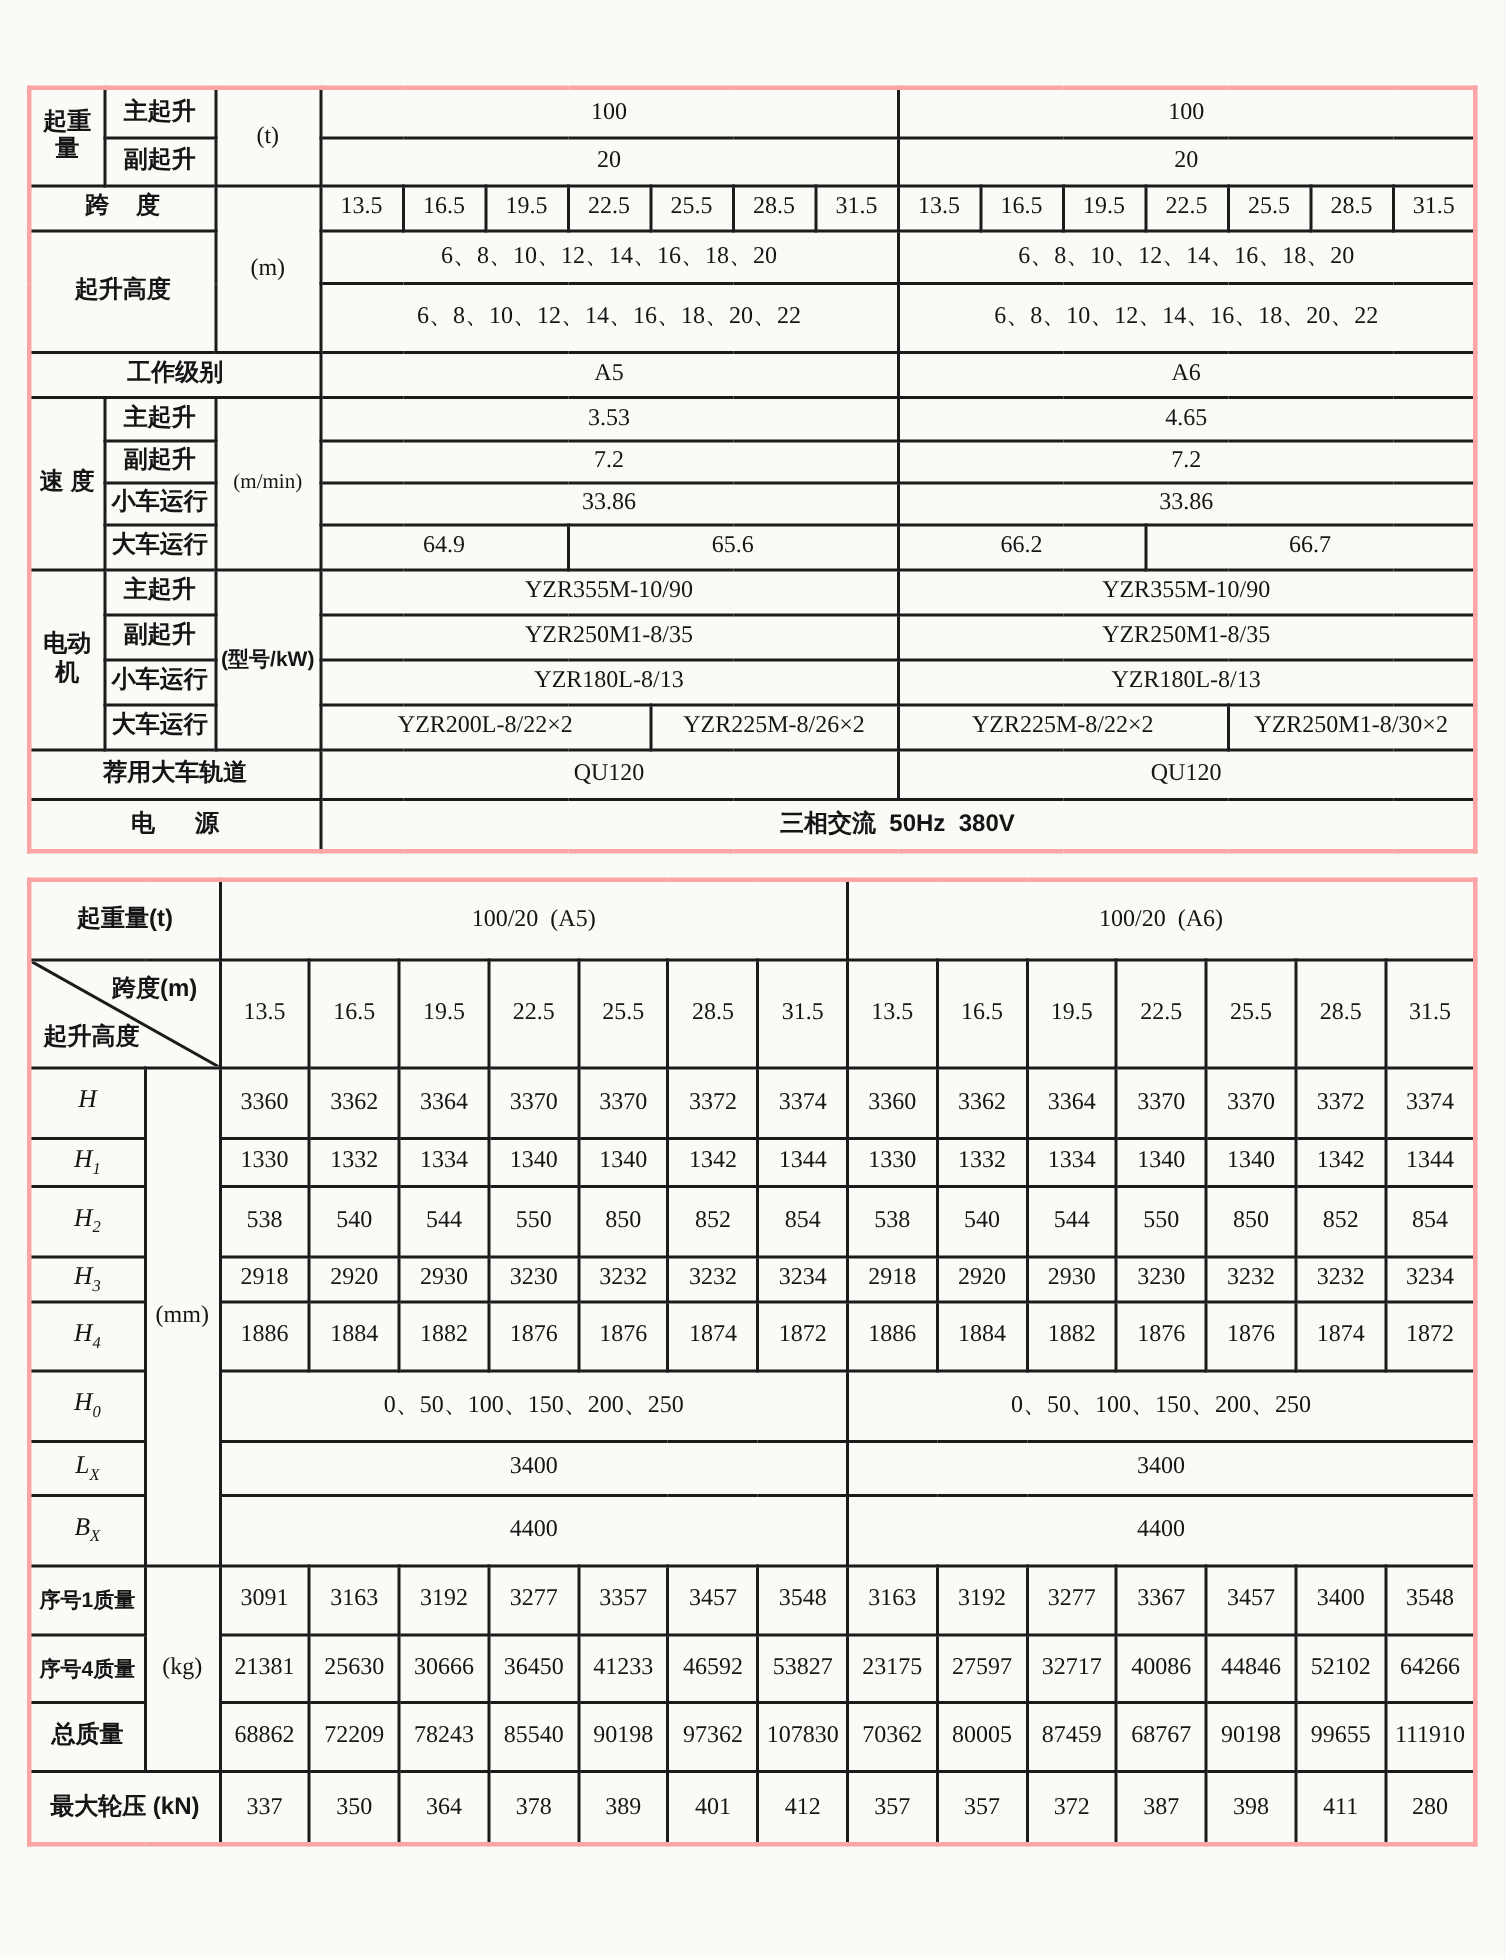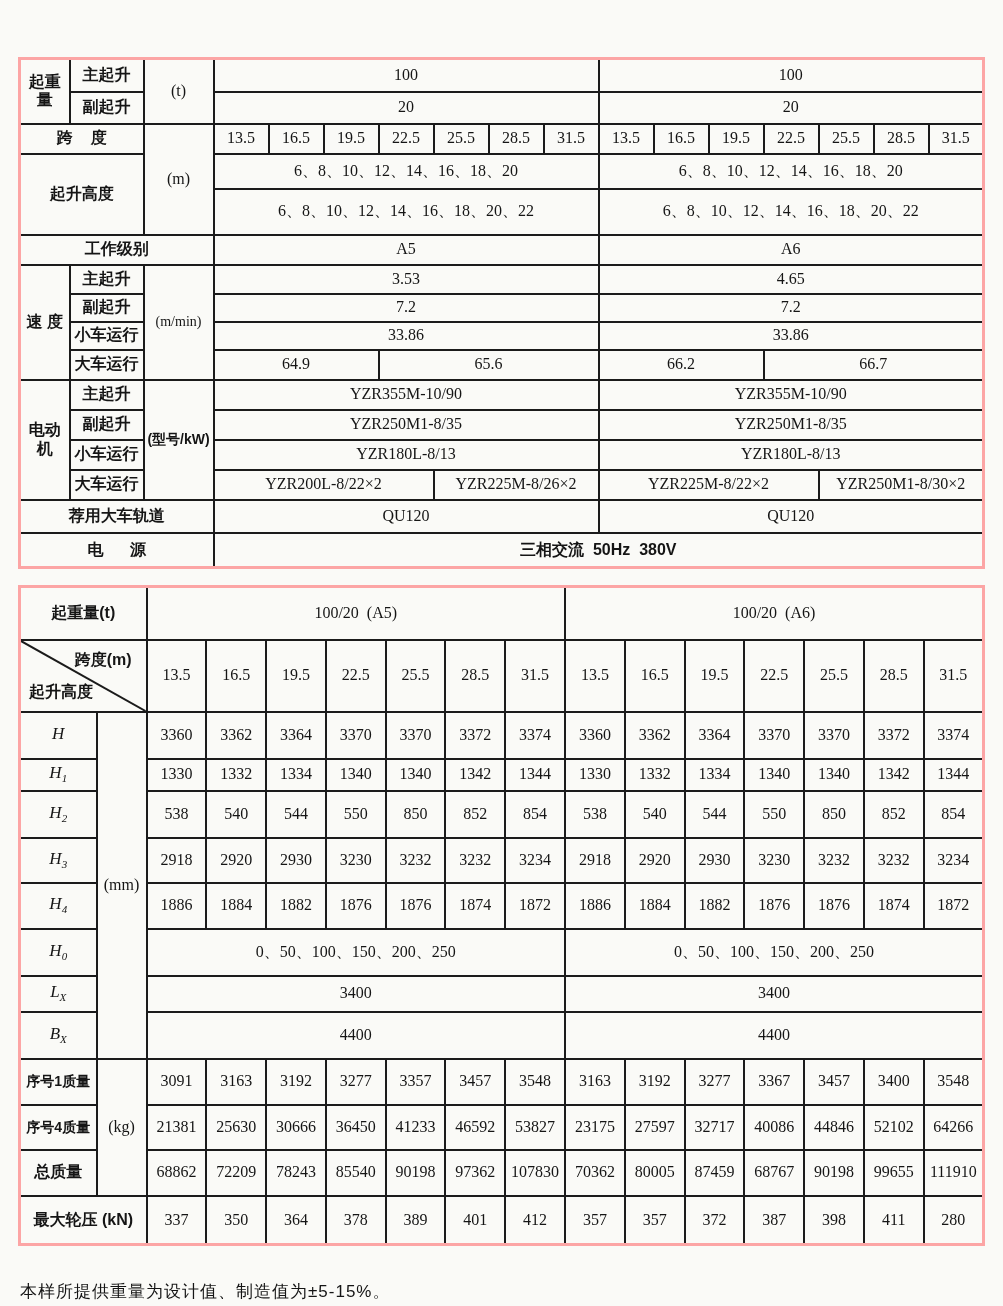--- a/index.html
+++ b/index.html
@@ -262,21 +262,21 @@
       <td>852</td>
       <td>854</td>
       <td>538</td>
       <td>540</td>
       <td>544</td>
       <td>550</td>
       <td>850</td>
       <td>852</td>
       <td>854</td>
     </tr>
-    <tr style="height:45px">
+    <tr style="height:30px">
       <td class="dim"><i>H</i><sub>3</sub></td>
       <td>2918</td>
       <td>2920</td>
       <td>2930</td>
       <td>3230</td>
       <td>3232</td>
       <td>3232</td>
       <td>3234</td>
       <td>2918</td>
       <td>2920</td>
@@ -383,15 +383,14 @@
       <td>357</td>
       <td>372</td>
       <td>387</td>
       <td>398</td>
       <td>411</td>
       <td>280</td>
     </tr>
   </tbody>
     </table>
 
-  <div class="footnote">本样所提供重量为设计值、制造值为±5-15%。</div>
 
 </div>
 
 </body></html>

